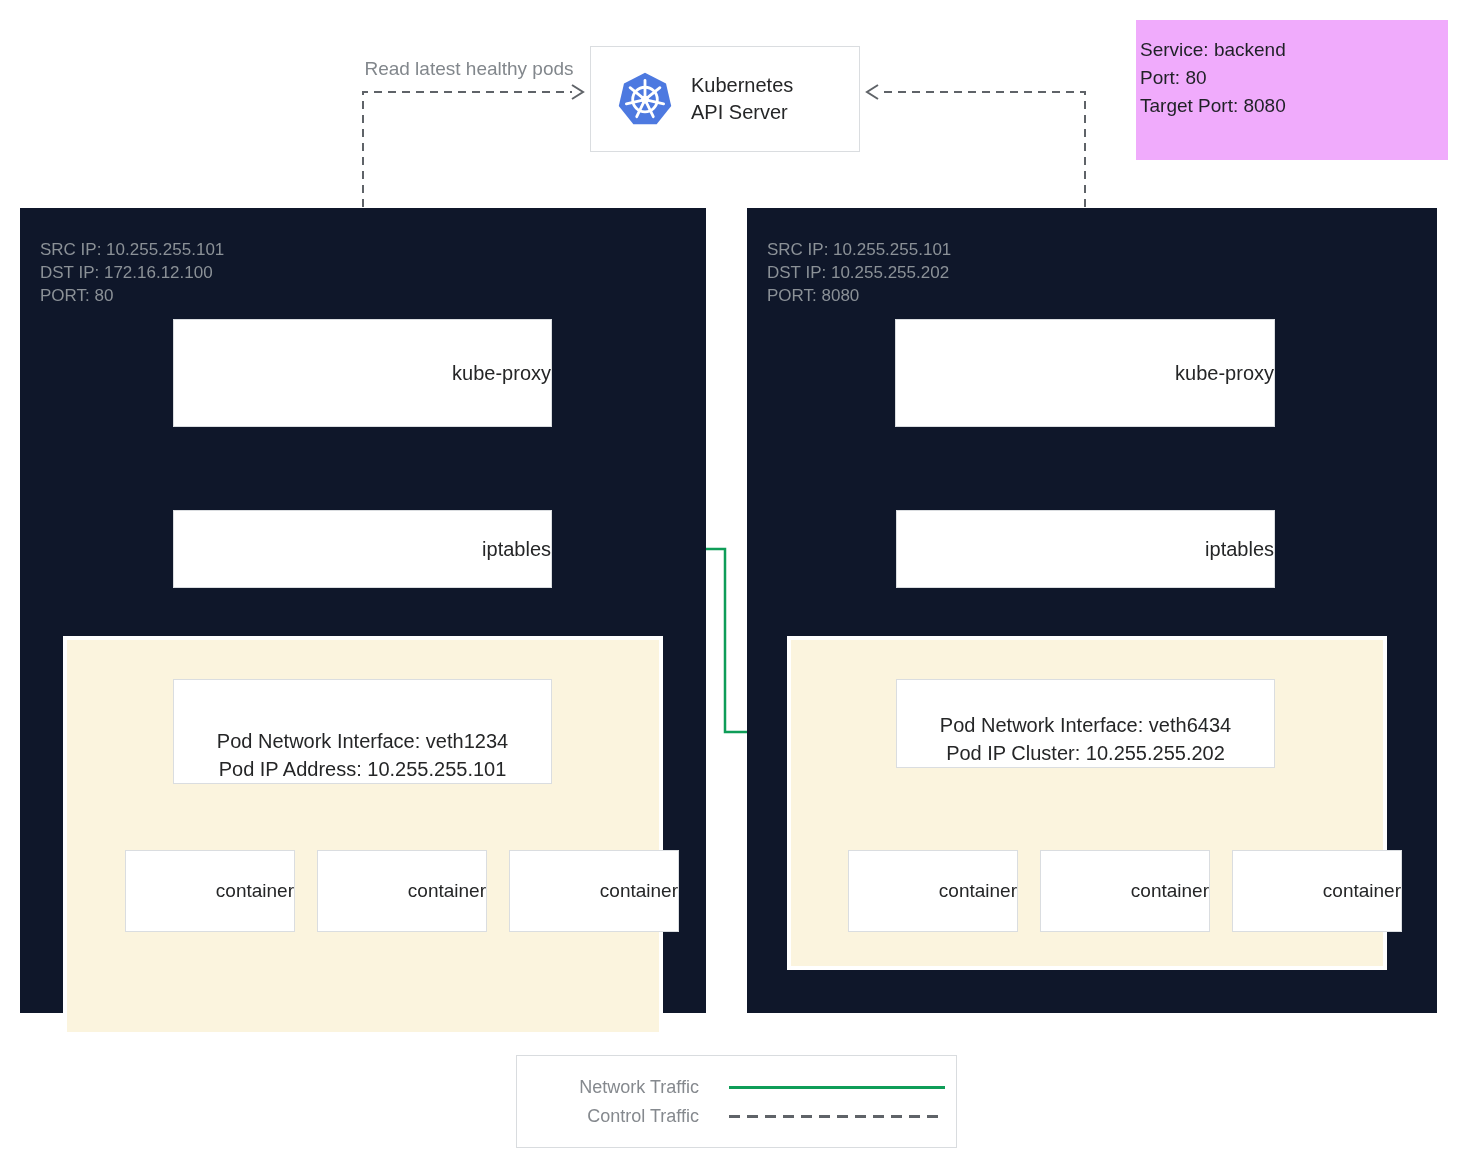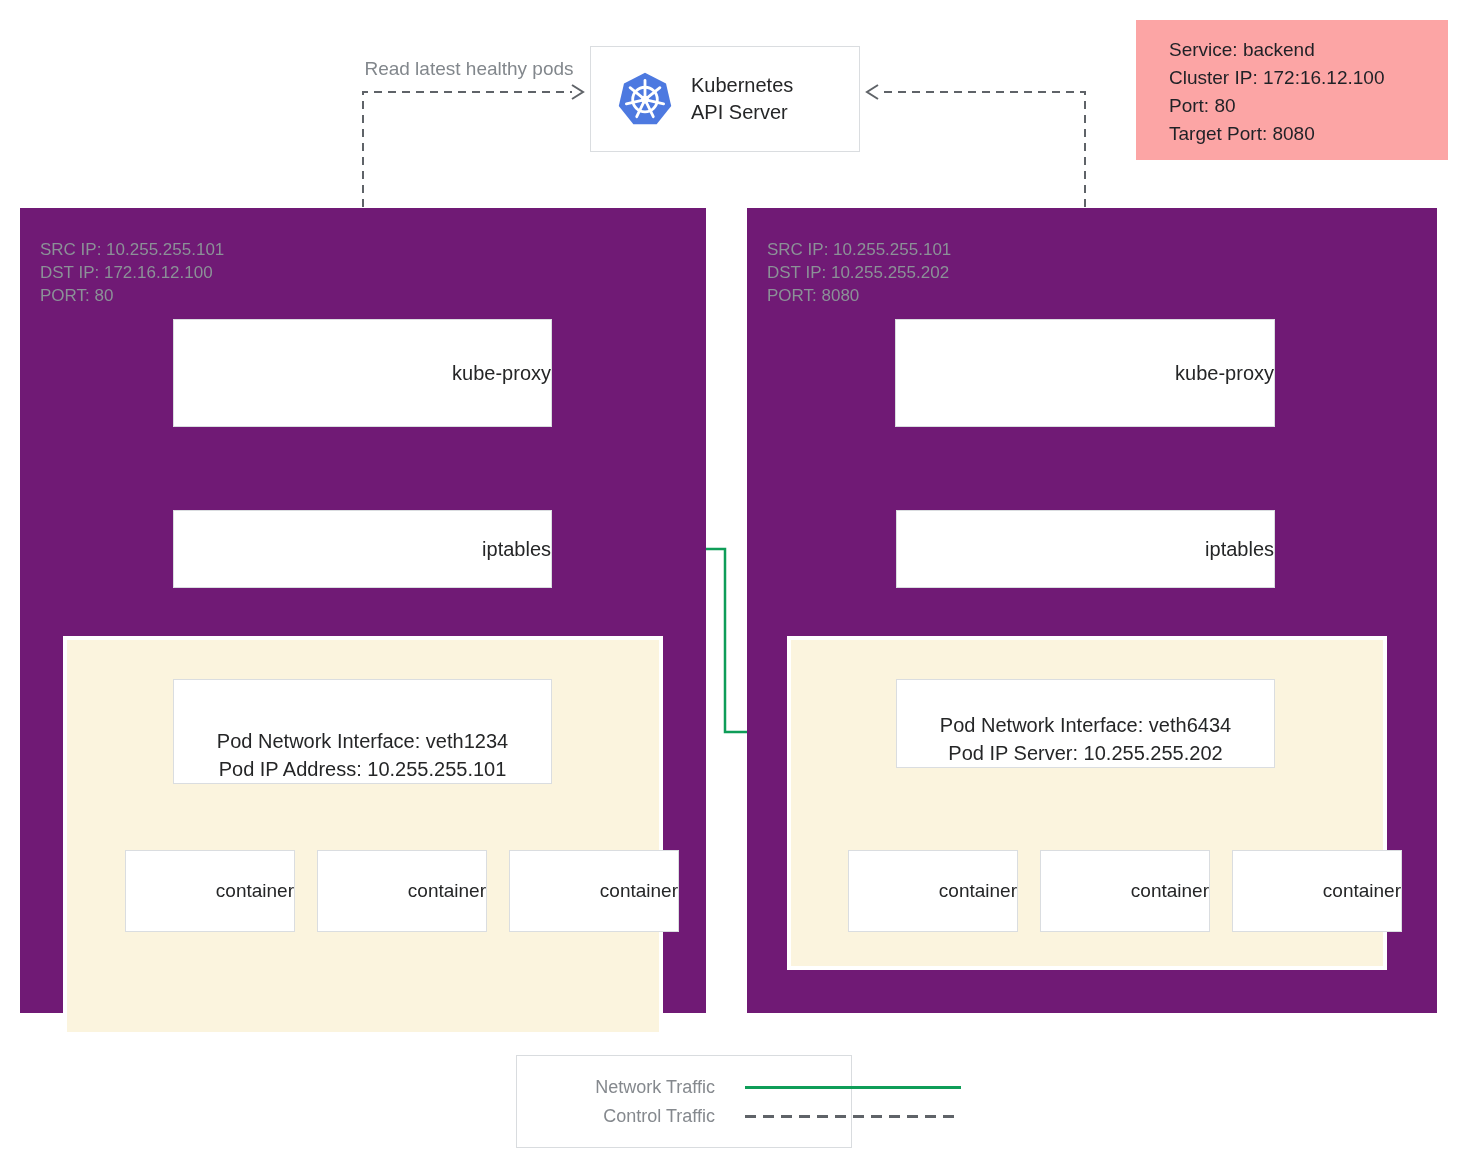--- a/index.html
+++ b/index.html
@@ -14,41 +14,41 @@
   .dash-line{stroke:#5f6368;stroke-width:2;fill:none;stroke-dasharray:8 6;}
   .solid-arrow{stroke:#5f6368;stroke-width:2;fill:none;}
   .green-line{stroke:#0f9d58;stroke-width:2.5;fill:none;}
   .tree-line{stroke:#5f6368;stroke-width:2;fill:none;}
   
   .white-box{
     position:absolute;background:#ffffff;border:1.5px solid #dadde0;
     display:flex;align-items:center;justify-content:flex-end;
     color:#252627;font-size:20px;text-align:center;box-sizing:border-box;
   }
-  .node{position:absolute;background:#701a75;}
+  .node{position:absolute;background:#0f172a;}
   .node-header{position:absolute;color:#8b9197;font-size:17px;line-height:23px;white-space:pre-line;}
   .pod{position:absolute;background:#fbf4de;border:4px solid #ffffff;box-sizing:border-box;}
   .pod-iface{flex-direction:column;line-height:28px;font-size:20px;}
   .container-box{font-size:19px;margin-left:40px;}
   .api-box{
     position:absolute;left:590px;top:46px;width:270px;height:106px;background:#ffffff;
     border:1.5px solid #dadde0;box-sizing:border-box;
     display:flex;align-items:center;gap:18px;padding-left:26px;
   }
   .api-label{color:#252627;font-size:20px;line-height:27px;}
   .service-box{
-    position:absolute;left:1136px;top:20px;width:312px;height:140px;background:#fca5a5;
-    box-sizing:border-box;padding:16px 0 0 33px;
+    position:absolute;left:1136px;top:20px;width:312px;height:140px;background:#f0abfc;
+    box-sizing:border-box;padding:16px 0 0 4px;
     color:#1f2126;font-size:19px;line-height:28px;
   }
   .annotation{position:absolute;color:#82878c;font-size:19px;white-space:nowrap;}
   .legend{
-    position:absolute;left:516px;top:1055px;width:336px;height:93px;background:#ffffff;
+    position:absolute;left:516px;top:1055px;width:441px;height:93px;background:#ffffff;
     border:1.5px solid #d9dcdf;box-sizing:border-box;
-    display:flex;flex-direction:column;justify-content:center;gap:8px;padding:0 40px;
+    display:flex;flex-direction:column;justify-content:center;gap:8px;padding:0 24px;
   }
   .legend-row{display:flex;align-items:center;}
   .legend-label{width:158px;text-align:right;color:#85898e;font-size:18px;flex:none;}
   .legend-swatch{margin-left:30px;width:216px;flex:none;}
   .swatch-solid{height:3px;background:#0f9d58;}
   .swatch-dashed{height:3px;background:repeating-linear-gradient(90deg,#5f6368 0 11px,transparent 11px 18px);}
 </style>
 </head>
 <body>
 
@@ -97,21 +97,20 @@
       <circle cx="50" cy="51" r="7" fill="#ffffff"></circle>
     </svg>
     <div class="api-label">
       <div>Kubernetes</div>
       <div>API Server</div>
     </div>
   </div>
 
   <div class="service-box">
     <div>Service: backend</div>
-    <div>Cluster IP: 172:16.12.100</div>
     <div>Port: 80</div>
     <div>Target Port: 8080</div>
   </div>
 
   <div class="node" style="left:20px;top:208px;width:686px;height:805px;">
     <div class="node-header" style="left:20px;top:30px;">SRC IP: 10.255.255.101
 DST IP: 172.16.12.100
 PORT: 80</div>
     <div class="white-box" style="left:153px;top:111px;width:379px;height:108px;">
       <span>kube-proxy</span>
@@ -142,21 +141,21 @@
 PORT: 8080</div>
     <div class="white-box" style="left:148px;top:111px;width:380px;height:108px;">
       <span>kube-proxy</span>
     </div>
     <div class="white-box" style="left:149px;top:302px;width:379px;height:78px;">
       <span>iptables</span>
     </div>
     <div class="pod" style="left:40px;top:428px;width:600px;height:334px;">
       <div class="white-box pod-iface" style="left:105px;top:39px;width:379px;height:89px;">
         <div>Pod Network Interface: veth6434</div>
-        <div>Pod IP Server: 10.255.255.202</div>
+        <div>Pod IP Cluster: 10.255.255.202</div>
       </div>
       <div class="white-box container-box" style="left:17px;top:210px;width:170px;height:82px;">
         <span>container</span>
       </div>
       <div class="white-box container-box" style="left:209px;top:210px;width:170px;height:82px;">
         <span>container</span>
       </div>
       <div class="white-box container-box" style="left:401px;top:210px;width:170px;height:82px;">
         <span>container</span>
       </div>

